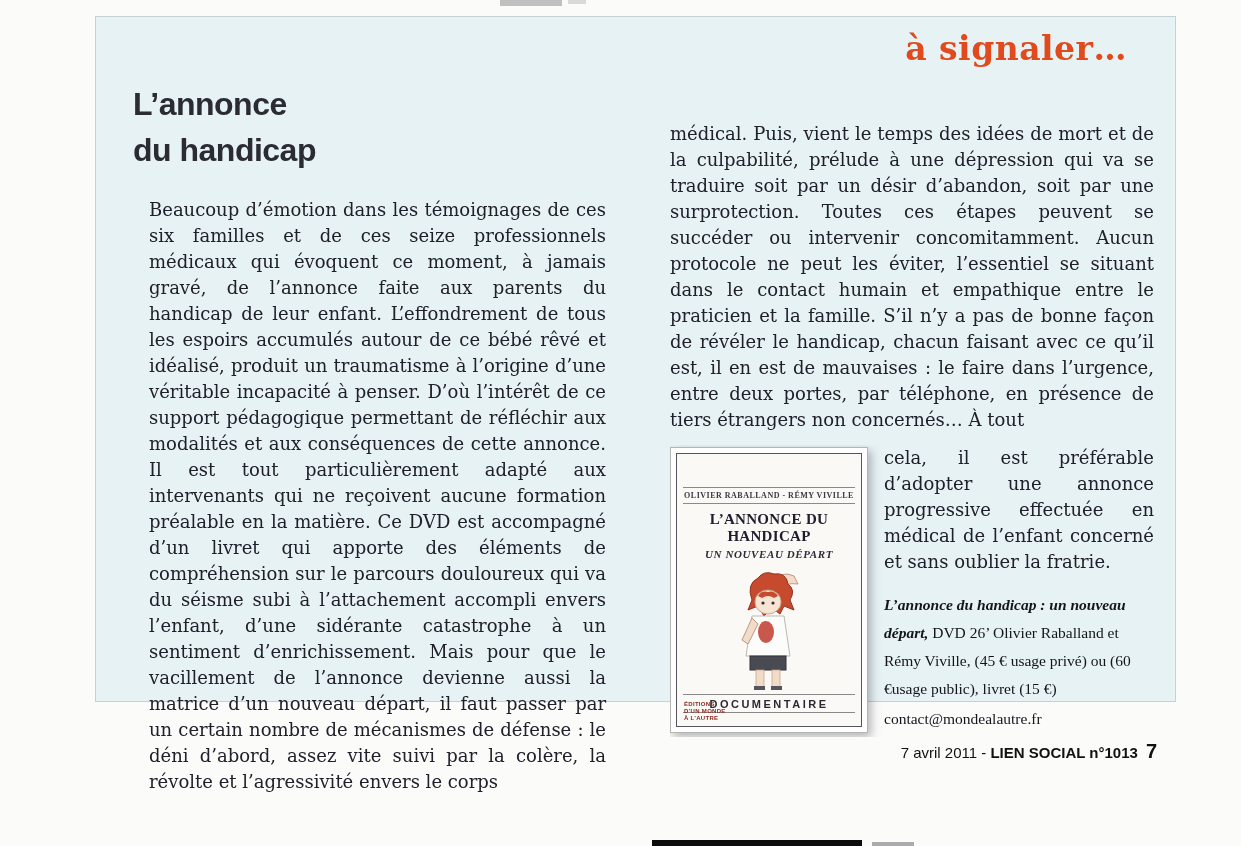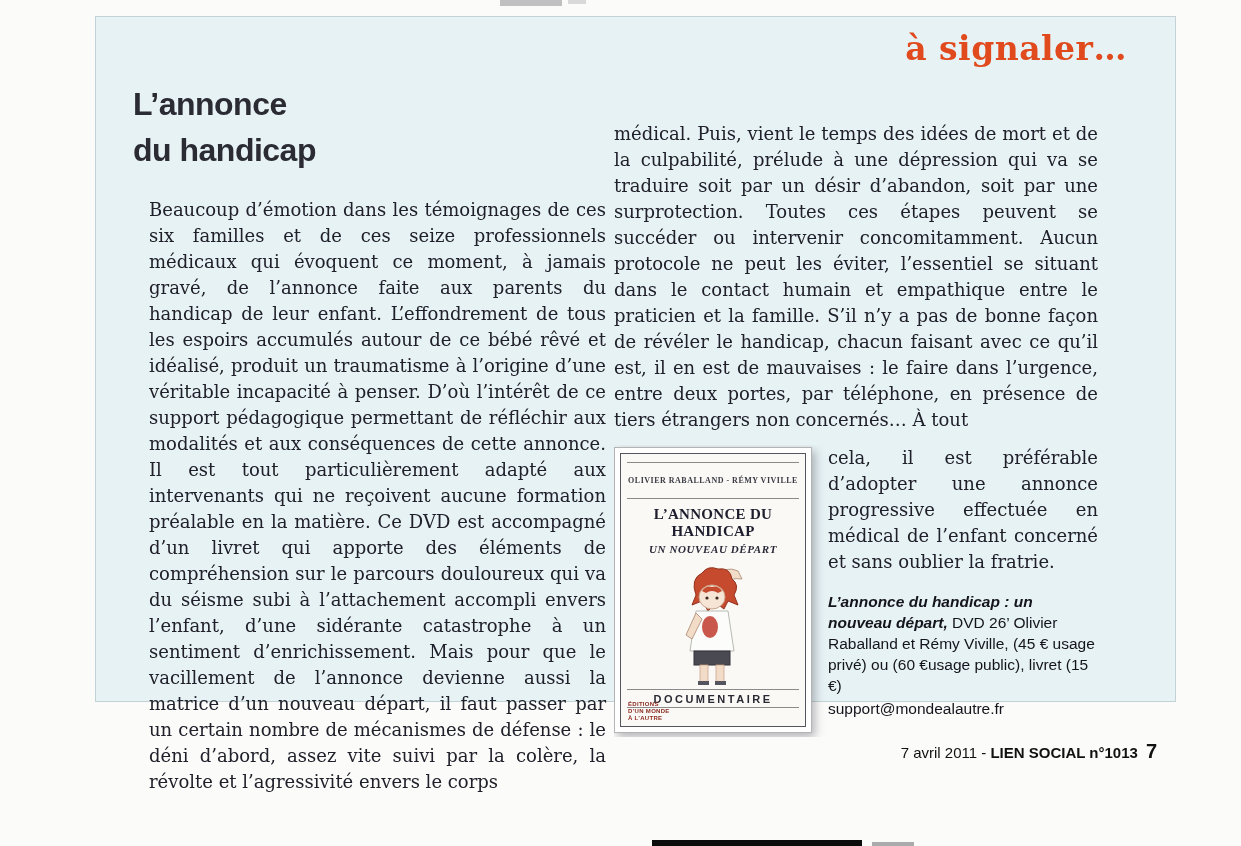--- a/index.html
+++ b/index.html
@@ -39,21 +39,21 @@
   }
   .body-text{
     margin:16px;
     font-family:"DejaVu Serif","Liberation Serif",serif;
     font-size:18px;
     line-height:26px;
     color:#20202a;
     text-align:justify;
   }
   .col-right{
-    position:absolute;left:518px;top:104px;width:484px;
+    position:absolute;left:574px;top:104px;width:484px;
   }
   .col-right .part1{margin:0 0 12px 0;}
   .float-row{overflow:hidden;}
   .dvd-cover{
     float:left;
     width:186px;
     margin:2px 16px 4px 0;
     background:#ffffff;
     border:1px solid #b4b4b4;
     box-shadow:3px 4px 9px rgba(50,50,60,.35);
@@ -69,21 +69,22 @@
     box-sizing:content-box;
   }
   .cover-authors{
     font-family:"Liberation Serif",serif;
     font-weight:700;
     font-size:8px;
     letter-spacing:.5px;
     color:#3a3a44;
     border-top:1px solid #8a8a8a;
     border-bottom:1px solid #8a8a8a;
-    padding:13px 0;
+    padding:3px 0;
+    margin-top:25px;
   }
   .cover-title{
     margin-top:7px;
     font-family:"Liberation Serif",serif;
     font-weight:700;
     font-size:15px;
     letter-spacing:.3px;
     color:#1d1d2e;
   }
   .cover-subtitle{
@@ -114,23 +115,23 @@
     text-align:left;
     font-family:"Liberation Sans",sans-serif;
     font-weight:700;
     font-size:6px;
     line-height:7px;
     color:#8a2a20;
     letter-spacing:.3px;
   }
   .caption{
     margin-top:16px;
-    font-family:Liberation Sans, sans-serif;
+    font-family:Liberation Serif, serif;
     font-size:15.5px;
-    line-height:21px;
+    line-height:28px;
     color:#14141c;
   }
   .caption p{margin:0 0 2px 0;}
   .caption .lead{font-weight:700;font-style:italic;}
   .footer{
     position:absolute;top:740px;right:84px;
     font-family:"Liberation Sans",sans-serif;
     font-size:15px;
     color:#111;
     white-space:nowrap;
@@ -196,21 +197,21 @@
             <div>D’UN MONDE</div>
             <div>À L’AUTRE</div>
           </div>
         </div>
       </div>
 
       <p class="body-text part2" style="margin:0;">cela, il est préférable d’adopter une annonce progressive effectuée en médical de l’enfant concerné et sans oublier la fratrie.</p>
 
       <div class="caption">
         <p><span class="lead">L’annonce du handicap : un nouveau départ,</span><span> DVD 26’ Olivier Raballand et Rémy Viville, (45 € usage privé) ou (60 €usage public), livret (15 €)</span></p>
-        <div>support@mondealautre.fr</div>
+        <div>contact@mondealautre.fr</div>
       </div>
 
     </div>
   </div>
 
 </div>
 
 <div class="footer">
   <span>7 avril 2011 - </span><span class="journal">LIEN SOCIAL n°1013</span><span class="page-no">7</span>
 </div>

